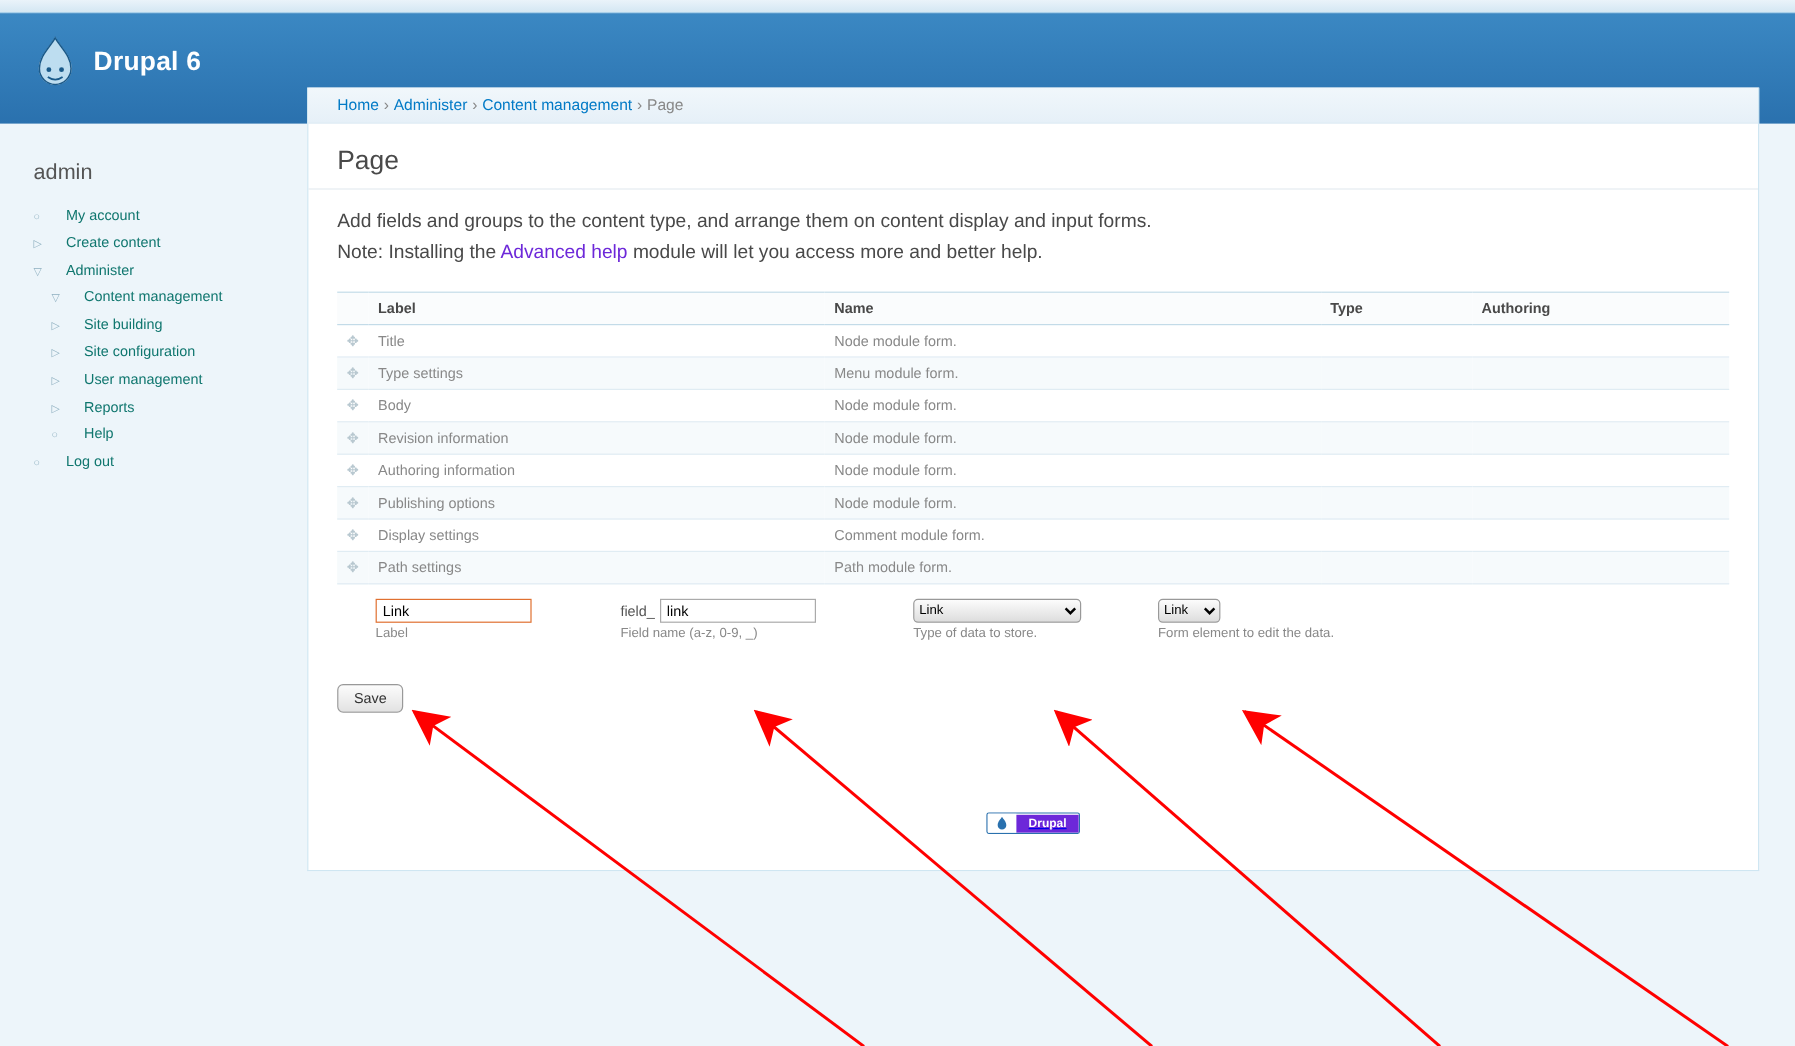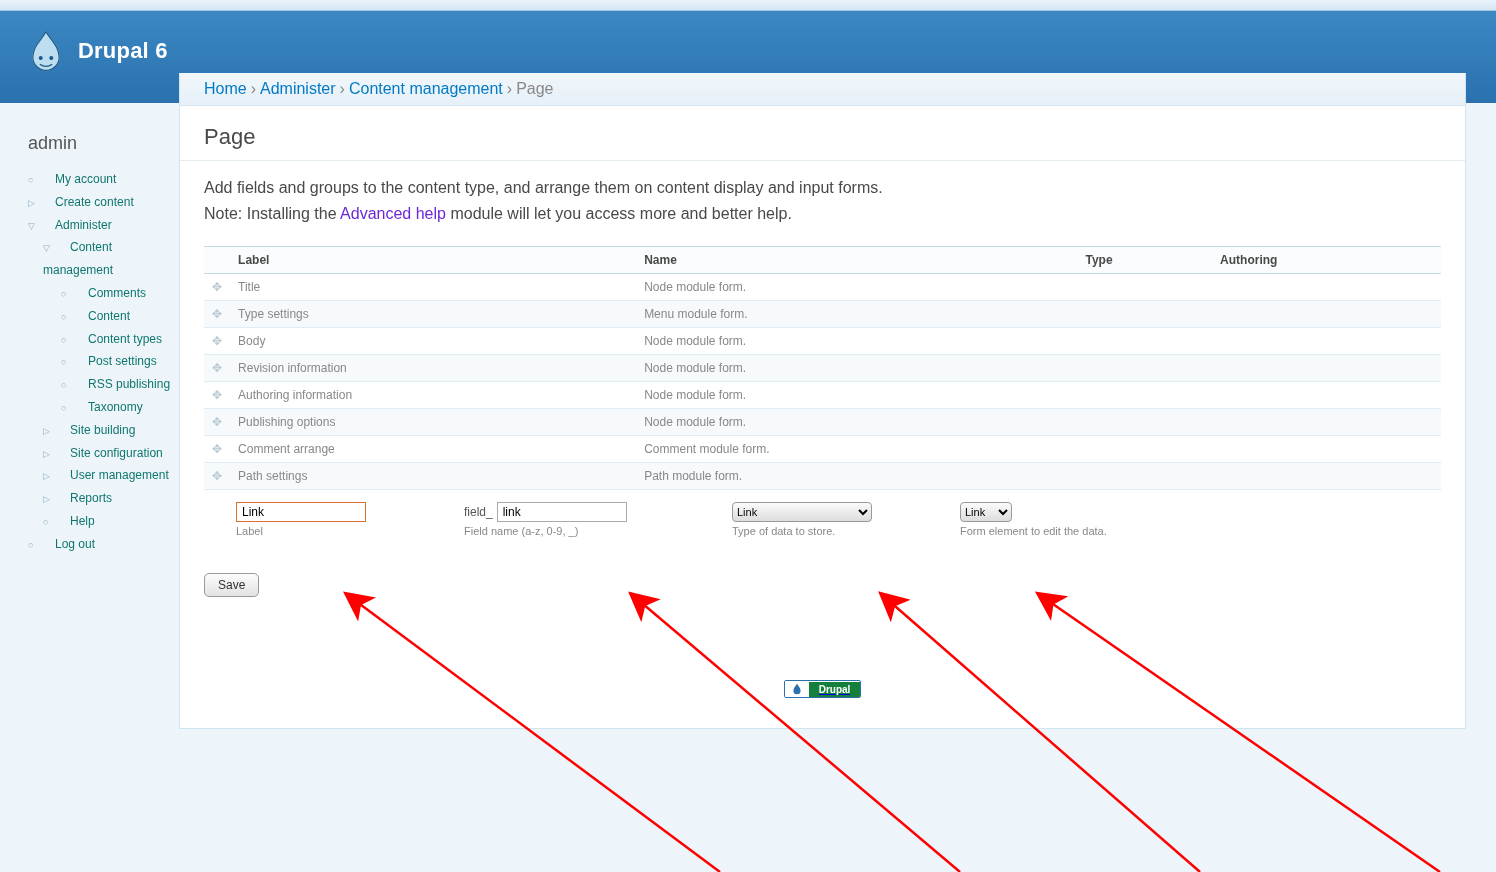--- a/index.html
+++ b/index.html
@@ -28,21 +28,21 @@
   font-size: 22px;
   font-weight: bold;
   color: #fff;
   letter-spacing: 0.2px;
 }
 .below-header {
   display: flex;
   align-items: flex-start;
 }
 .sidebar {
-  width: 179px;
+  width: 256px;
   padding: 30px 0 0 28px;
   background: transparent;
 }
 .sidebar h2 {
   font-size: 18px;
   font-weight: normal;
   color: #555;
   margin-bottom: 14px;
 }
 .menu, .menu ul { list-style: none; }
@@ -68,21 +68,21 @@
 }
 .content {
   background: #fff;
   border: 1px solid #cfe6f2;
   border-top: none;
 }
 .breadcrumb {
   background: linear-gradient(to bottom, #f1f7fb, #e6f0f8);
   border-bottom: 1px solid #d6e7f2;
   padding: 7px 24px;
-  font-size: 16px;
+  font-size: 13px;
   color: #888;
 }
 .breadcrumb a { color: #027ac6; text-decoration: none; }
 .breadcrumb .sep { color: #888; margin: 0 4px; }
 .page-head {
   padding: 18px 24px 0 24px;
   display: flex;
   align-items: baseline;
   gap: 28px;
 }
@@ -152,21 +152,21 @@
   border-top: 1px solid #afcee2;
   border-bottom: 1px solid #afcee2;
 }
 .newfield-row td {
   background: #fff !important;
   font-weight: bold;
   color: #494949;
 }
 .form-row {
   display: flex;
-  gap: 68px;
+  gap: 44px;
   padding: 12px 12px 6px 56px;
 }
 .form-col { min-width: 160px; }
 .form-col input[type="text"] {
   font-size: 12px;
   padding: 2px 5px;
   border: 1px solid #aaa;
   height: 20px;
   width: 130px;
 }
@@ -211,21 +211,21 @@
   font-size: 10px;
 }
 .drupal-badge .left {
   background: #fff;
   color: #2a71ae;
   padding: 2px 6px;
   display: flex;
   align-items: center;
 }
 .drupal-badge .right {
-  background: #15803d;
+  background: #6d28d9;
   color: #fff;
   padding: 2px 10px;
   font-weight: bold;
 }
 .arrows {
   position: absolute;
   top: 0; left: 0;
   pointer-events: none;
 }
 </style>
@@ -244,28 +244,21 @@
   <div class="site-title">Drupal 6</div>
 </div>
 
 <div class="below-header">
   <div class="sidebar">
     <h2>admin</h2>
     <ul class="menu" id="menu">
         <li><span class="bullet">○</span><a href="#">My account</a></li>
         <li><span class="bullet">▷</span><a href="#">Create content</a></li>
         <li><span class="bullet">▽</span><a href="#">Administer</a><ul>
-            <li><span class="bullet">▽</span><a href="#">Content management</a><ul>
-                <li><span class="bullet">○</span><a href="#">Comments</a></li>
-                <li><span class="bullet">○</span><a href="#">Content</a></li>
-                <li><span class="bullet">○</span><a href="#">Content types</a></li>
-                <li><span class="bullet">○</span><a href="#">Post settings</a></li>
-                <li><span class="bullet">○</span><a href="#">RSS publishing</a></li>
-                <li><span class="bullet">○</span><a href="#">Taxonomy</a></li>
-              </ul></li>
+            <li><span class="bullet">▽</span><a href="#">Content management</a></li>
             <li><span class="bullet">▷</span><a href="#">Site building</a></li>
             <li><span class="bullet">▷</span><a href="#">Site configuration</a></li>
             <li><span class="bullet">▷</span><a href="#">User management</a></li>
             <li><span class="bullet">▷</span><a href="#">Reports</a></li>
             <li><span class="bullet">○</span><a href="#">Help</a></li>
           </ul></li>
         <li><span class="bullet">○</span><a href="#">Log out</a></li>
       </ul>
   </div>
 
@@ -333,21 +326,21 @@
             </tr>
             <tr>
               <td class="drag"><span class="drag-icon">✥</span></td>
               <td>Publishing options</td>
               <td>Node module form.</td>
               <td></td>
               <td></td>
             </tr>
             <tr>
               <td class="drag"><span class="drag-icon">✥</span></td>
-              <td>Comment arrange</td>
+              <td>Display settings</td>
               <td>Comment module form.</td>
               <td></td>
               <td></td>
             </tr>
             <tr>
               <td class="drag"><span class="drag-icon">✥</span></td>
               <td>Path settings</td>
               <td>Path module form.</td>
               <td></td>
               <td></td>

